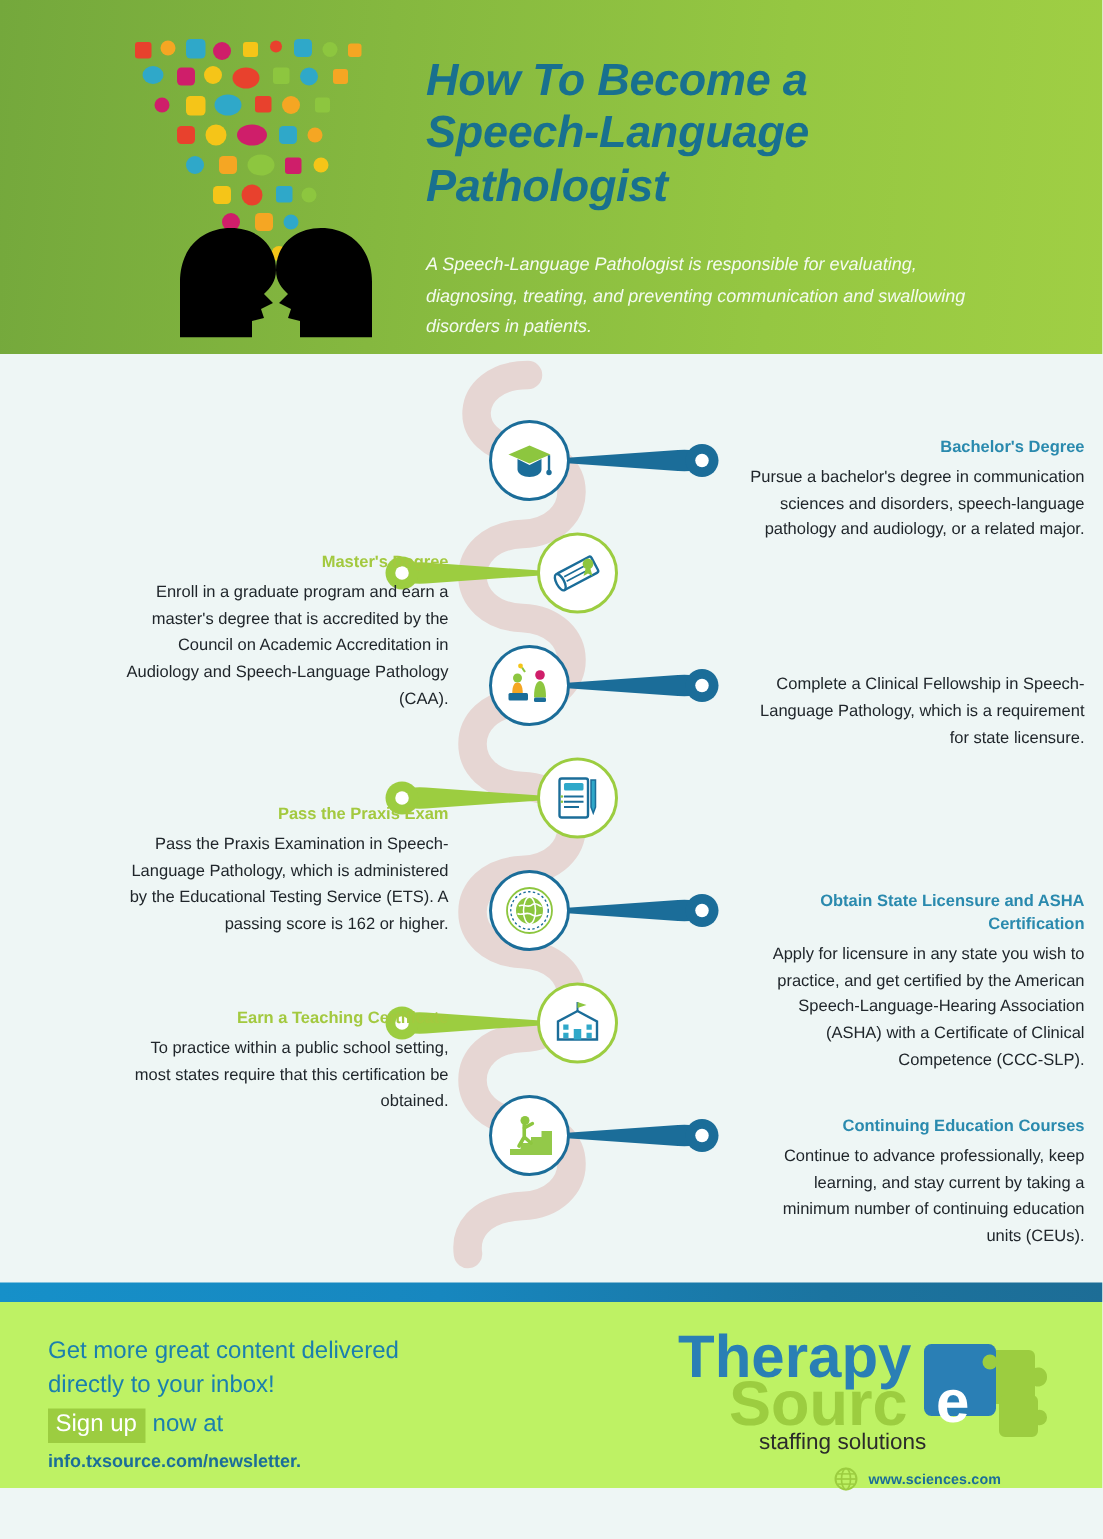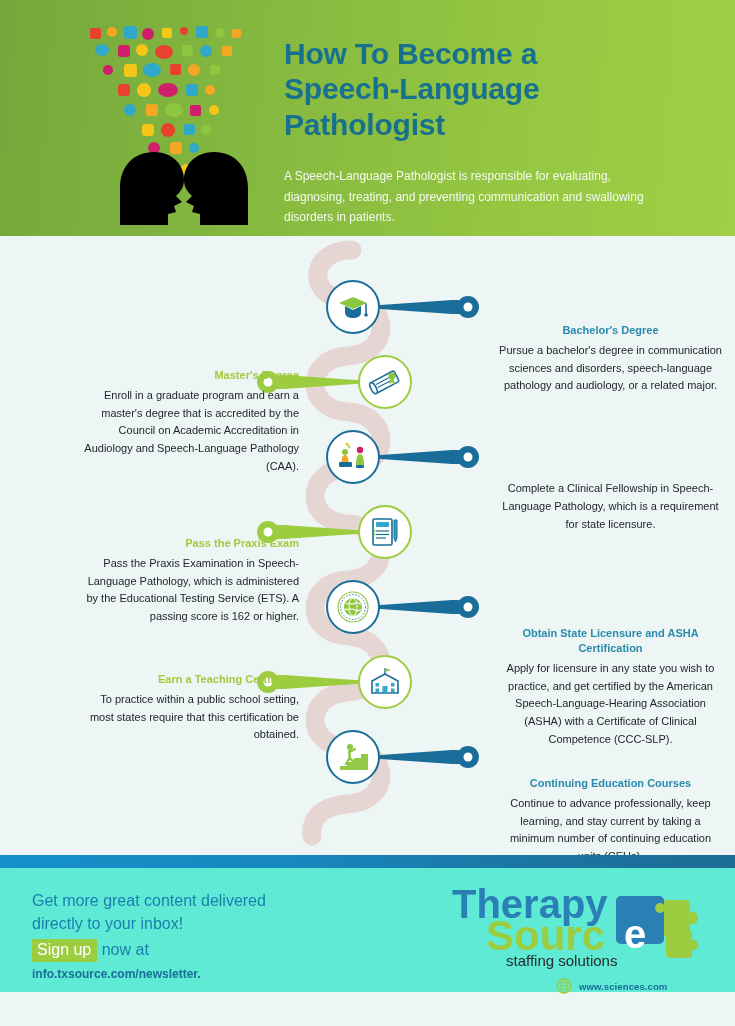--- a/index.html
+++ b/index.html
@@ -10,21 +10,21 @@
     overflow: hidden;
   }
   .page { position: relative; width: 735px; height: 1026px; background: #eef6f5; }
 
   
   .header {
     position: absolute; left: 0; top: 0; width: 735px; height: 236px;
     background: linear-gradient(95deg, #74a83c 0%, #85b83f 35%, #95c742 70%, #a0cf44 100%);
     overflow: hidden;
   }
-  .header-inner { position: relative; width: 100%; height: 100%; }
+  .header-inner { position: relative; width: 100%; height: 100%; font-style: italic; }
 
   .heads-art { position: absolute; left: 72px; top: 20px; width: 200px; height: 205px; }
 
   .title {
     position: absolute; left: 284px; top: 36px; width: 400px;
     font-size: 30px; line-height: 1.18; font-weight: bold;
     color: #18708f; letter-spacing: -0.2px;
   }
   .subtitle {
     position: absolute; left: 284px; top: 166px; width: 360px;
@@ -37,33 +37,33 @@
 
   .node { position: absolute; width: 54px; height: 54px; border-radius: 50%;
           background: #ffffff; display: flex; align-items: center; justify-content: center; }
   .node.blue  { border: 2.5px solid #1b6d99; }
   .node.green { border: 2.5px solid #9ccd40; }
 
   
   .blk { position: absolute; }
   .blk h3 { font-size: 11px; line-height: 1.35; font-weight: bold; margin-bottom: 4px; }
   .blk p  { font-size: 11px; line-height: 1.62; color: #20262b; }
-  .blk.right { width: 225px; text-align: center; margin-top: 32px; }
+  .blk.right { width: 225px; text-align: right; }
   .blk.right h3 { color: #2a8aae; }
   .blk.left  { width: 215px; text-align: right; margin-left: 36px; }
   .blk.left h3 { color: #a3c93f; }
 
   
   .divider {
     position: absolute; left: 0; top: 855px; width: 735px; height: 13px;
     background: linear-gradient(90deg, #1690c9 0%, #1787bf 40%, #1b74a0 75%, #1d6d96 100%);
   }
 
   
-  .footer { position: absolute; left: 0; top: 868px; width: 735px; height: 124px; background: #5eead4; }
+  .footer { position: absolute; left: 0; top: 868px; width: 735px; height: 124px; background: #bef264; }
   .cta { position: absolute; left: 32px; top: 22px; width: 340px; }
   .cta .line { font-size: 16px; line-height: 1.42; color: #1b7fae; }
   .cta .line2 { margin-top: 4px; font-size: 16px; color: #1b7fae; }
   .signup-hl {
     display: inline-block; background: #9ccd40; color: #ffffff;
     padding: 1px 6px 2px 5px; font-size: 16px; line-height: 1.2;
   }
   .cta .url { margin-top: 5px; font-size: 12px; font-weight: bold; color: #1b6d99; }
 
   .logo { position: absolute; left: 448px; top: 10px; width: 262px; height: 92px; }

